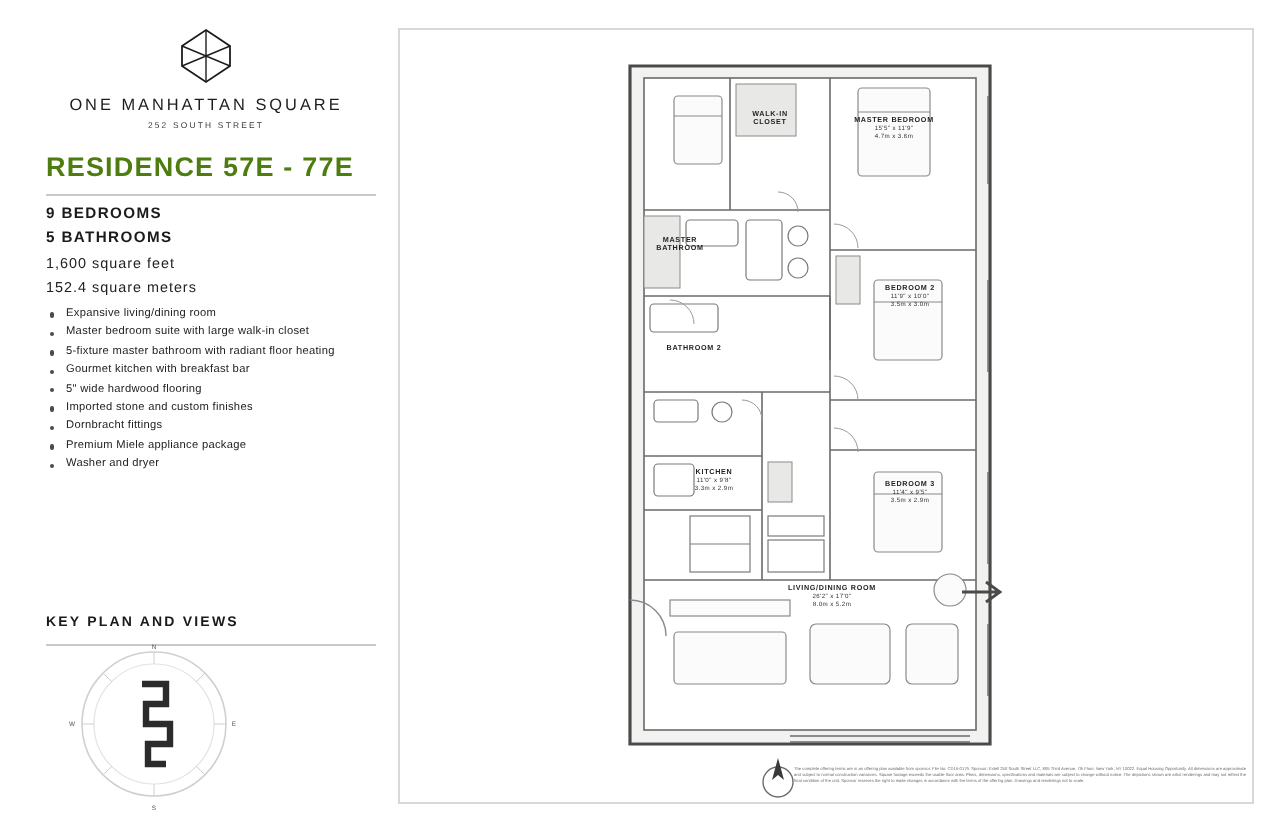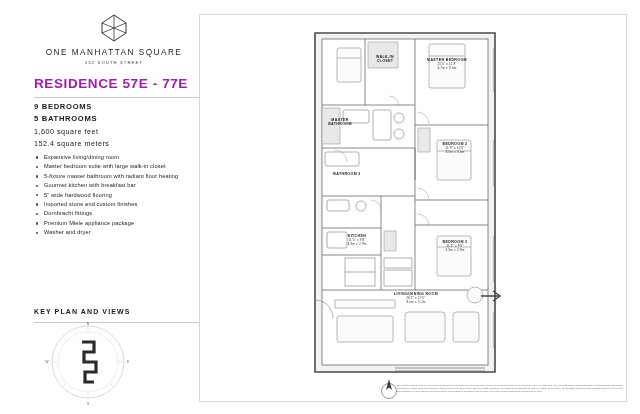--- a/index.html
+++ b/index.html
@@ -8,39 +8,39 @@
     background:#ffffff;
     font-family:"Liberation Sans", sans-serif;
     color:#1a1a1a;
     overflow:hidden;
     position:relative;
   }
   .sheet{position:absolute;inset:0;}
 
   
   .left{
-    position:absolute;left:16px;top:0;width:300px;height:298px;
+    position:absolute;left:5px;top:0;width:300px;height:298px;
   }
   .logo-block{
     position:absolute;left:18px;top:14px;width:160px;text-align:center;
   }
   .logo-mark{
     width:26px;height:28px;margin:0 auto 6px auto;position:relative;
   }
   .logo-mark svg{display:block;}
   .brand{
     font-size:8.2px;letter-spacing:1.5px;color:#1d1d1d;white-space:nowrap;
   }
   .brand-sub{
     font-size:4.2px;letter-spacing:1.1px;color:#3a3a3a;margin-top:3px;white-space:nowrap;
   }
 
   .residence-title{
     position:absolute;left:18px;top:76px;
-    font-size:13.5px;font-weight:bold;letter-spacing:0.6px;color:#a21caf;text-align:right;
+    font-size:13.5px;font-weight:bold;letter-spacing:0.6px;color:#4d7c0f;text-align:right;
   }
   .rule{
     position:absolute;left:18px;top:97px;width:165px;height:1px;background:#c9c9c9;
   }
   .beds{
     position:absolute;left:18px;top:101px;font-size:7.6px;letter-spacing:0.7px;font-weight:bold;line-height:12px;
   }
   .areas{
     position:absolute;left:18px;top:126px;font-size:7.2px;letter-spacing:0.5px;line-height:11.5px;color:#222;
   }

